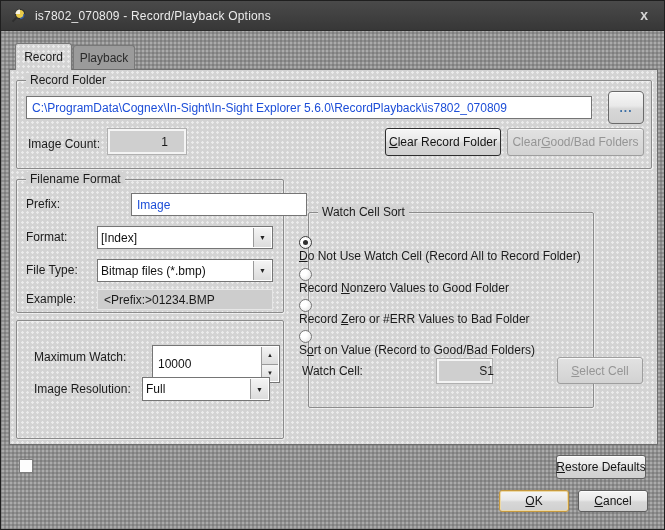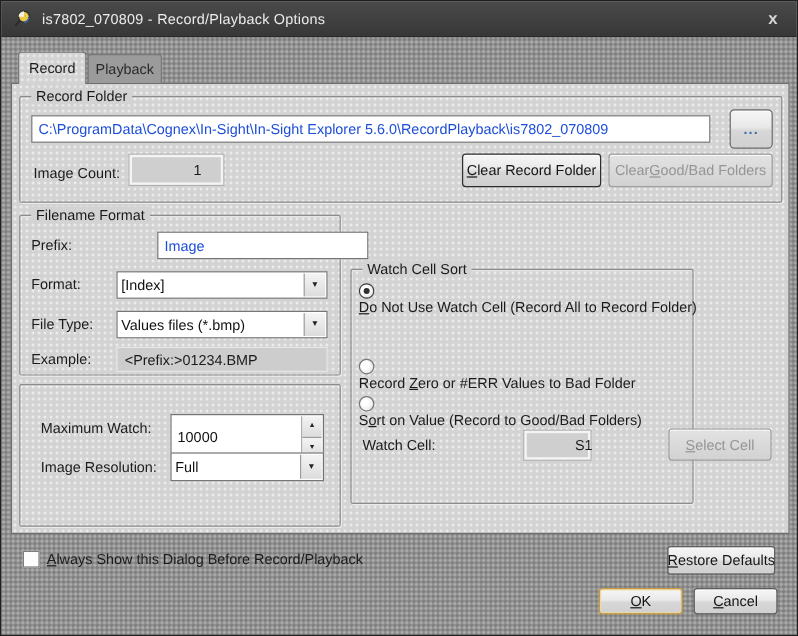--- a/index.html
+++ b/index.html
@@ -142,61 +142,64 @@
     </div>
     <span class="lbl" style="left:16px;top:123px;line-height:23px;">Prefix:</span>
     <input class="tbox" style="left: 87px; top: 123px; width: 176px; height: 23px; margin-left: 34px;" value="Image">
     <span class="lbl" style="left:16px;top:156px;line-height:23px;">Format:</span>
     <div class="combo" style="left:87px;top:156px;width:176px;height:23px;">
       <span>[Index]</span>
       <span class="arrow-btn">▼</span>
     </div>
     <span class="lbl" style="left:16px;top:189px;line-height:23px;">File Type:</span>
     <div class="combo" style="left:87px;top:189px;width:176px;height:23px;">
-      <span>Values files (*.bmp)</span>
+      <span>Bitmap files (*.bmp)</span>
       <span class="arrow-btn">▼</span>
     </div>
     <span class="lbl" style="left:16px;top:219px;line-height:21px;">Example:</span>
     <div class="robox flat" style="left:87px;top:219px;width:176px;height:21px;">&lt;Prefix:&gt;01234.BMP</div>
 
     <div class="group" style="left:6px;top:250px;width:268px;height:119px;"></div>
     <span class="lbl" style="left:24px;top:275px;line-height:25px;">Maximum Watch:</span>
-    <div class="spin" style="left:132px;top:275px;width:128px;height:38px;">
+    <div class="spin" style="left:142px;top:275px;width:128px;height:38px;">
       <span>10000</span>
       <span class="spin-btns">
           <span>▲</span>
           <span>▼</span>
         </span>
     </div>
     <span class="lbl" style="left:24px;top:307px;line-height:24px;">Image Resolution:</span>
     <div class="combo" style="left:132px;top:307px;width:128px;height:24px;">
       <span>Full</span>
       <span class="arrow-btn">▼</span>
     </div>
 
-    <div class="group" style="left:282px;top:142px;width:286px;height:196px;margin-top:12px;">
+    <div class="group" style="left:298px;top:142px;width:286px;height:196px;">
       <span class="group-title">Watch Cell Sort</span>
     </div>
     <div class="radio-row" style="left:289px;top:166px;">
       <span class="radio checked"></span>
       <span><u>D</u>o Not Use Watch Cell (Record All to Record Folder)</span>
     </div>
+    <div class="radio-row" style="left:289px;top:198px;">
+      <span class="radio"></span>
+      <span>Record <u>N</u>onzero Values to Good Folder</span>
+    </div>
     <div class="radio-row" style="left:289px;top:229px;">
       <span class="radio"></span>
       <span>Record <u>Z</u>ero or #ERR Values to Bad Folder</span>
     </div>
     <div class="radio-row" style="left:289px;top:260px;">
       <span class="radio"></span>
       <span>S<u>o</u>rt on Value (Record to Good/Bad Folders)</span>
     </div>
     <span class="lbl" style="left:292px;top:289px;line-height:24px;">Watch Cell:</span>
     <div class="robox" style="left:427px;top:289px;width:55px;height:24px;justify-content:center;padding-left:44px;">S1</div>
     <div class="btn disabled" style="left:547px;top:287px;width:86px;height:27px;"><u>S</u>elect Cell</div>
 
   </div>
 
   <span class="checkbox" style="left:18px;top:458px;"></span>
-  <span class="lbl" style="left:38px;top:458px;line-height:15px;"><u>A</u>lways Show this Dialog Before Record/Playback</span>
   <div class="btn" style="left:555px;top:454px;width:90px;height:24px;border-color:#5f5f5f;"><u>R</u>estore Defaults</div>
   <div class="btn default" style="left:498px;top:489px;width:70px;height:22px;"><u>O</u>K</div>
   <div class="btn" style="left:577px;top:489px;width:70px;height:22px;border-color:#5f5f5f;"><u>C</u>ancel</div>
 
 </div>
 
 </body></html>

